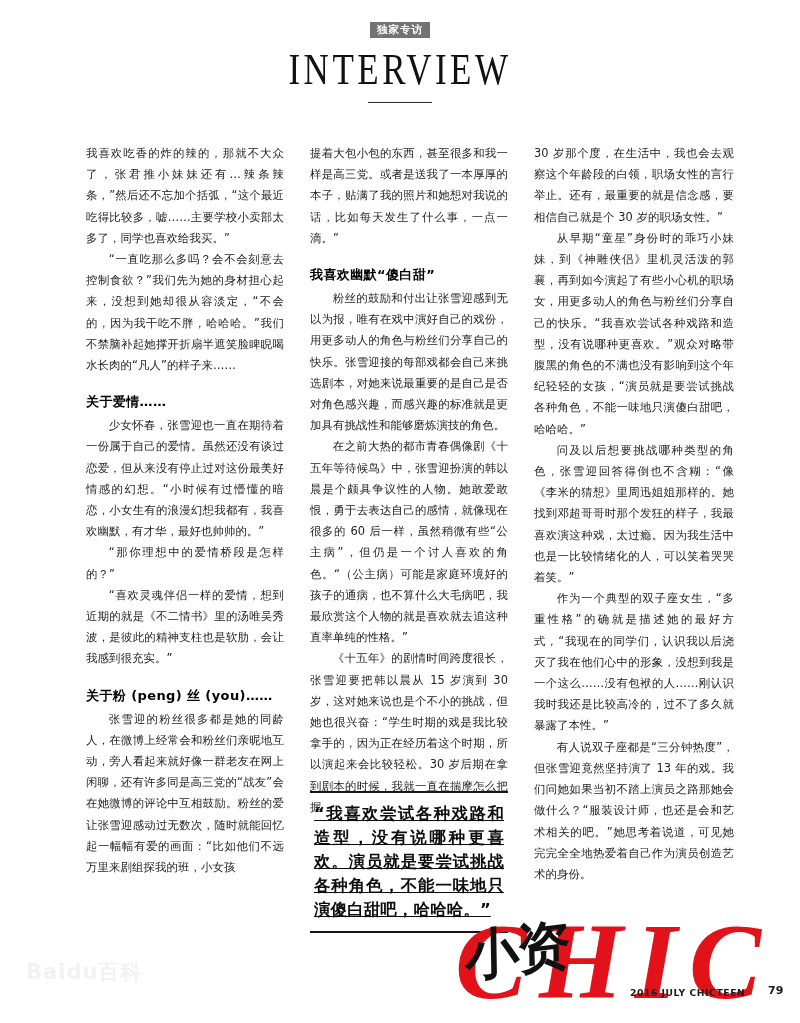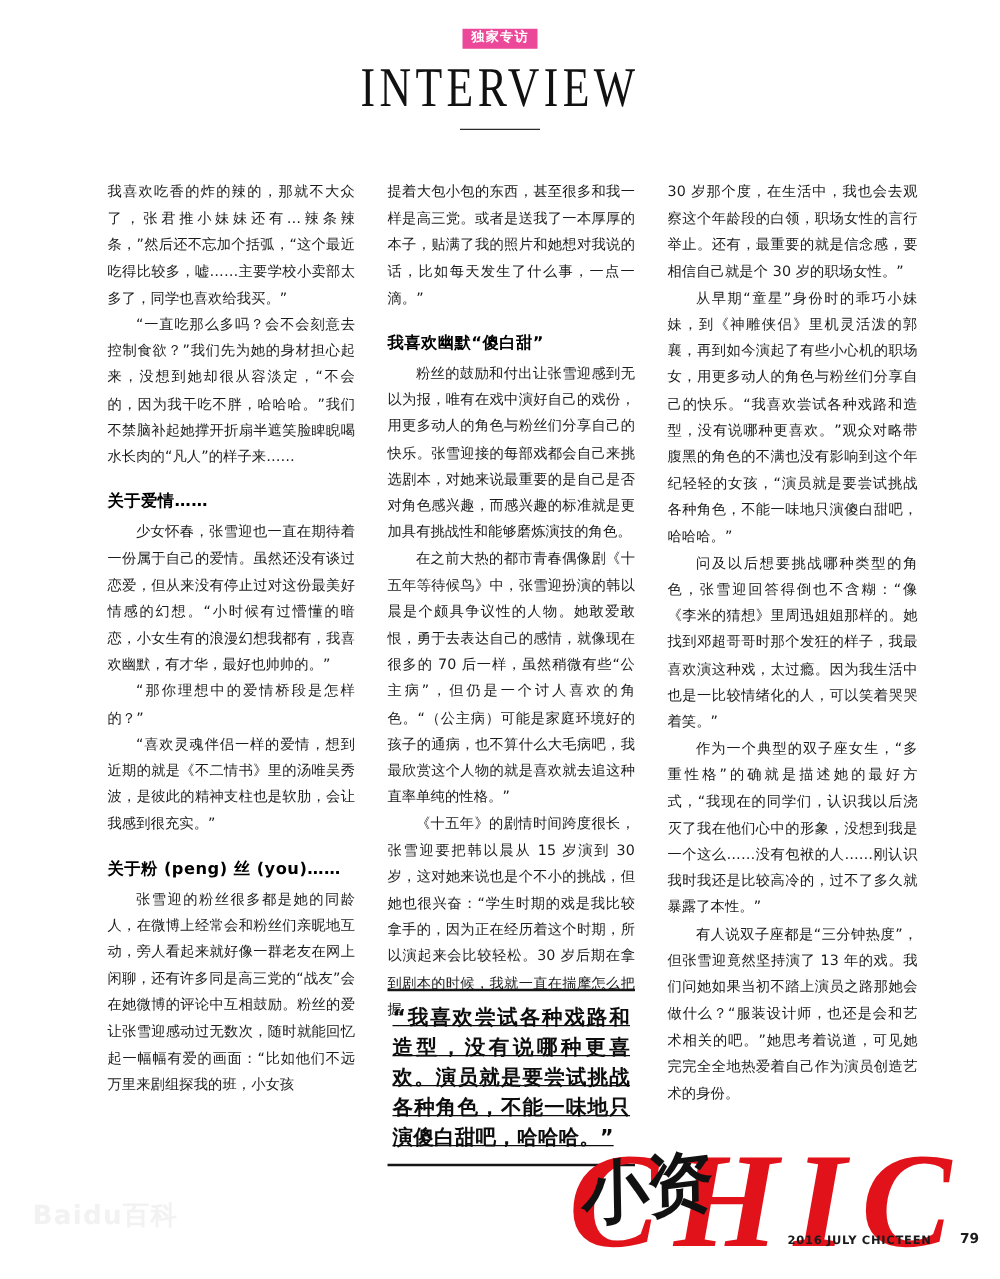--- a/index.html
+++ b/index.html
@@ -19,21 +19,21 @@
   
   #masthead {
     position: absolute;
     top: 18px;
     left: 0;
     width: 800px;
     text-align: center;
   }
   #exclusive-badge {
     display: inline-block;
-    background: #ec4899;
+    background: #737373;
     color: #ffffff;
     font-size: 10.5px;
     letter-spacing: 1px;
     padding: 2.5px 7px 3px 7px;
     font-weight: bold;
     line-height: 1;
     font-family: "DejaVu Sans", "Liberation Sans", sans-serif;
   }
   #interview-title {
     margin-top: 9px;
@@ -198,21 +198,21 @@
     <p class="body indent">“那你理想中的爱情桥段是怎样的？”</p>
     <p class="body indent">“喜欢灵魂伴侣一样的爱情，想到近期的就是《不二情书》里的汤唯吴秀波，是彼此的精神支柱也是软肋，会让我感到很充实。”</p>
     <h3 class="section">关于粉 (peng) 丝 (you)……</h3>
     <p class="body indent">张雪迎的粉丝很多都是她的同龄人，在微博上经常会和粉丝们亲昵地互动，旁人看起来就好像一群老友在网上闲聊，还有许多同是高三党的“战友”会在她微博的评论中互相鼓励。粉丝的爱让张雪迎感动过无数次，随时就能回忆起一幅幅有爱的画面：“比如他们不远万里来剧组探我的班，小女孩</p>
   </div>
 
   <div class="col">
     <p class="body">提着大包小包的东西，甚至很多和我一样是高三党。或者是送我了一本厚厚的本子，贴满了我的照片和她想对我说的话，比如每天发生了什么事，一点一滴。”</p>
     <h3 class="section">我喜欢幽默“傻白甜”</h3>
     <p class="body indent">粉丝的鼓励和付出让张雪迎感到无以为报，唯有在戏中演好自己的戏份，用更多动人的角色与粉丝们分享自己的快乐。张雪迎接的每部戏都会自己来挑选剧本，对她来说最重要的是自己是否对角色感兴趣，而感兴趣的标准就是更加具有挑战性和能够磨炼演技的角色。</p>
-    <p class="body indent">在之前大热的都市青春偶像剧《十五年等待候鸟》中，张雪迎扮演的韩以晨是个颇具争议性的人物。她敢爱敢恨，勇于去表达自己的感情，就像现在很多的 70 后一样，虽然稍微有些“公主病”，但仍是一个讨人喜欢的角色。“（公主病）可能是家庭环境好的孩子的通病，也不算什么大毛病吧，我最欣赏这个人物的就是喜欢就去追这种直率单纯的性格。”</p>
+    <p class="body indent">在之前大热的都市青春偶像剧《十五年等待候鸟》中，张雪迎扮演的韩以晨是个颇具争议性的人物。她敢爱敢恨，勇于去表达自己的感情，就像现在很多的 60 后一样，虽然稍微有些“公主病”，但仍是一个讨人喜欢的角色。“（公主病）可能是家庭环境好的孩子的通病，也不算什么大毛病吧，我最欣赏这个人物的就是喜欢就去追这种直率单纯的性格。”</p>
     <p class="body indent">《十五年》的剧情时间跨度很长，张雪迎要把韩以晨从 15 岁演到 30 岁，这对她来说也是个不小的挑战，但她也很兴奋：“学生时期的戏是我比较拿手的，因为正在经历着这个时期，所以演起来会比较轻松。30 岁后期在拿到剧本的时候，我就一直在揣摩怎么把握</p>
     <div id="pullquote">“我喜欢尝试各种戏路和造型，没有说哪种更喜欢。演员就是要尝试挑战各种角色，不能一味地只演傻白甜吧，哈哈哈。”</div>
   </div>
 
   <div class="col col-3">
     <p class="body">30 岁那个度，在生活中，我也会去观察这个年龄段的白领，职场女性的言行举止。还有，最重要的就是信念感，要相信自己就是个 30 岁的职场女性。”</p>
     <p class="body indent">从早期“童星”身份时的乖巧小妹妹，到《神雕侠侣》里机灵活泼的郭襄，再到如今演起了有些小心机的职场女，用更多动人的角色与粉丝们分享自己的快乐。“我喜欢尝试各种戏路和造型，没有说哪种更喜欢。”观众对略带腹黑的角色的不满也没有影响到这个年纪轻轻的女孩，“演员就是要尝试挑战各种角色，不能一味地只演傻白甜吧，哈哈哈。”</p>
     <p class="body indent">问及以后想要挑战哪种类型的角色，张雪迎回答得倒也不含糊：“像《李米的猜想》里周迅姐姐那样的。她找到邓超哥哥时那个发狂的样子，我最喜欢演这种戏，太过瘾。因为我生活中也是一比较情绪化的人，可以笑着哭哭着笑。”</p>
     <p class="body indent">作为一个典型的双子座女生，“多重性格”的确就是描述她的最好方式，“我现在的同学们，认识我以后浇灭了我在他们心中的形象，没想到我是一个这么……没有包袱的人……刚认识我时我还是比较高冷的，过不了多久就暴露了本性。”</p>
     <p class="body indent">有人说双子座都是“三分钟热度”，但张雪迎竟然坚持演了 13 年的戏。我们问她如果当初不踏上演员之路那她会做什么？“服装设计师，也还是会和艺术相关的吧。”她思考着说道，可见她完完全全地热爱着自己作为演员创造艺术的身份。</p>

